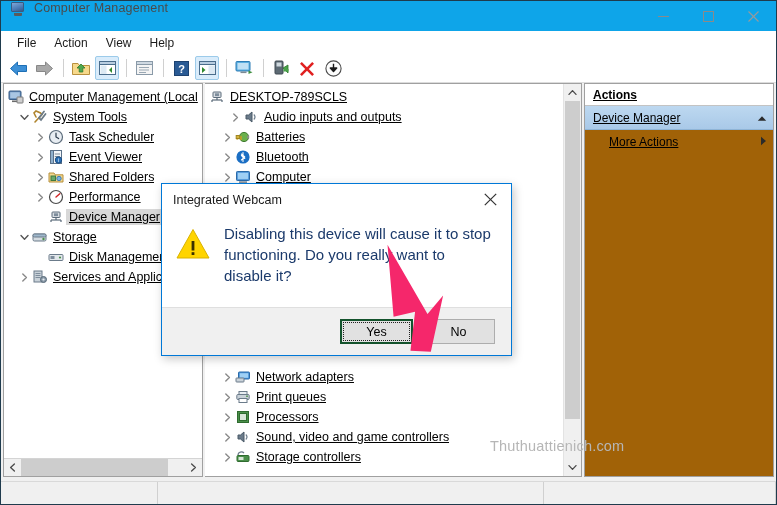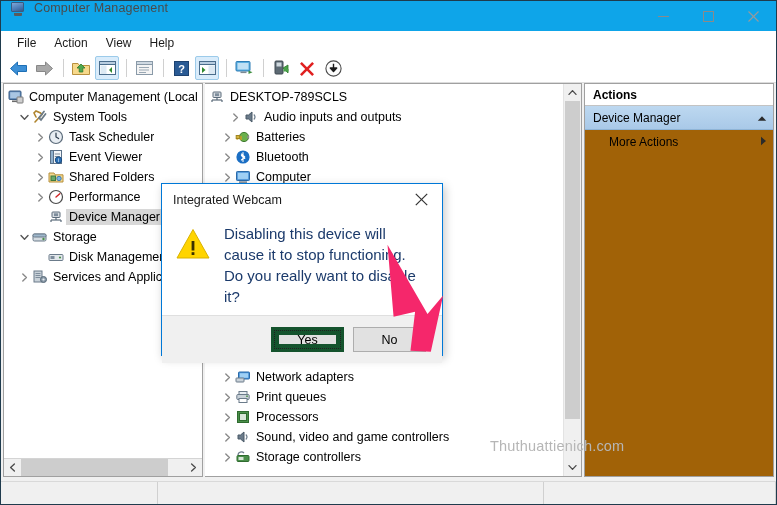--- a/index.html
+++ b/index.html
@@ -120,20 +120,21 @@
   }
 
   
   #content {
     flex: 1 1 auto;
     display: flex;
     min-height: 0;
     background: #f0f0f0;
     padding: 0 2px 4px 2px;
     box-sizing: border-box;
+    text-decoration: underline;
   }
 
   
   #left-pane {
     width: 200px;
     background: #ffffff;
     border: 1px solid #a0a0a0;
     box-sizing: border-box;
     display: flex;
     flex-direction: column;
@@ -286,21 +287,21 @@
   }
   .sb-cell { border-right: 1px solid #d0d0d0; }
   .sb-a { width: 156px; }
   .sb-b { width: 385px; }
   .sb-c { flex: 1 1 auto; }
 
   
   #dialog {
     position: absolute;
     left: 160px; top: 182px;
-    width: 282px; height: 173px;
+    width: 351px; height: 173px;
     background: #ffffff;
     border: 1px solid #0078d7;
     box-sizing: border-box;
     box-shadow: 2px 3px 9px rgba(0,0,0,0.22);
     z-index: 50;
     display: flex;
     flex-direction: column;
   }
   #dlg-title {
     height: 31px;
@@ -349,21 +350,21 @@
     border: 1px solid #adadad;
     font-size: 12.5px;
     color: #000;
     display: flex; align-items: center; justify-content: center;
     margin-left: 9px;
     box-sizing: border-box;
     font-family: "Liberation Sans", sans-serif;
     cursor: default;
   }
   .dlg-btn.default {
-    border: 8px solid #14532d;
+    border: 2px solid #14532d;
     outline: 1px dotted #202020;
     outline-offset: -4px;
   }
 
   
   #pink-arrow {
     position: absolute;
     left: 382px; top: 239px;
     width: 70px; height: 112px;
     z-index: 60;

